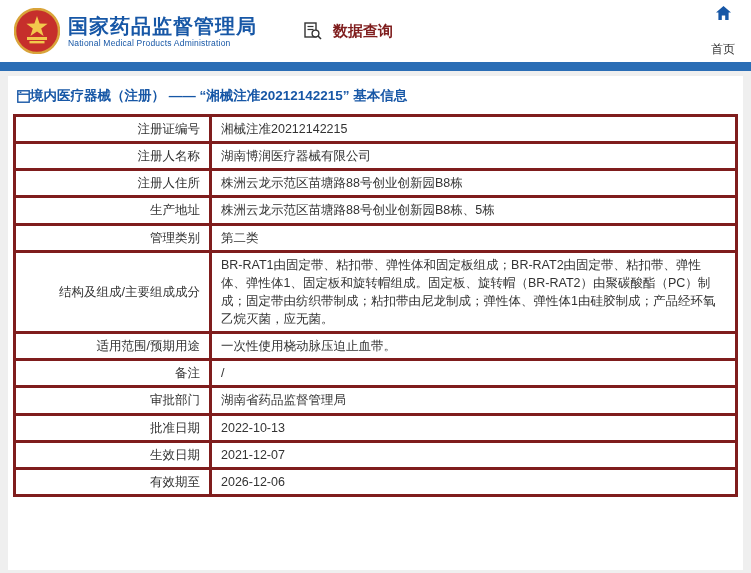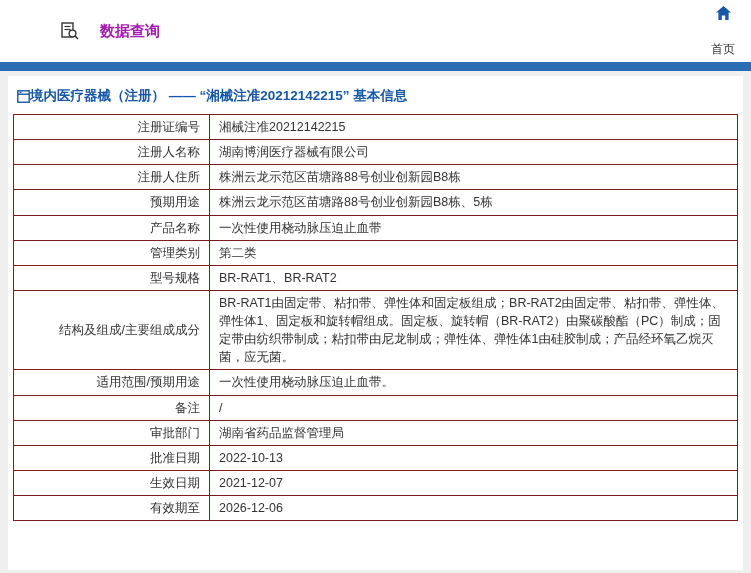--- a/index.html
+++ b/index.html
@@ -27,25 +27,25 @@
     line-height: 1.15;
   }
   .brand-text .en {
     color: #1757a6;
     font-size: 8.5px;
     letter-spacing: 0.2px;
   }
   .data-query {
     display: flex;
     align-items: flex-start;
-    gap: 20px;
+    gap: 10px;
     margin-left: 46px;
     font-size: 15px;
     font-weight: bold;
-    color: #a21caf;
+    color: #7f1d1d;
     cursor: pointer;
   }
   .header-nav {
     margin-left: auto;
     display: flex;
     gap: 30px;
     align-items: flex-start;
   }
   .nav-item {
     display: flex;
@@ -75,21 +75,21 @@
   .title-icon { width: 13px; height: 13px; flex: 0 0 auto; }
   
   .info-table {
     display: table;
     width: 100%;
     border-collapse: collapse;
   }
   .row { display: table-row; }
   .cell {
     display: table-cell;
-    border: 1px solid #7f1d1d;
+    border: 3px solid #7f1d1d;
     font-size: 12.5px;
     color: #333;
     padding: 3px 9px;
     vertical-align: middle;
     line-height: 1.45;
     height: 22px;
   }
   .cell.label {
     width: 196px;
     text-align: right;
@@ -99,20 +99,33 @@
   .cell.value {
     text-align: left;
     white-space: pre-line;
     margin-top: 28px;
   }
 </style>
 </head>
 <body>
 
 <div class="header">
+  <div class="brand">
+    <svg class="brand-logo" viewBox="0 0 46 46">
+      <circle cx="23" cy="23" r="22" fill="#c62f2b"></circle>
+      <circle cx="23" cy="23" r="22" fill="none" stroke="#d9a43a" stroke-width="2.5"></circle>
+      <polygon fill="#f2c94c" points="23,8 25.6,15.6 33.6,15.7 27.2,20.5 29.6,28.1 23,23.4 16.4,28.1 18.8,20.5 12.4,15.7 20.4,15.6"></polygon>
+      <rect x="13" y="29" width="20" height="3" fill="#f2c94c"></rect>
+      <rect x="15.5" y="33" width="15" height="2.4" fill="#f2c94c"></rect>
+    </svg>
+    <div class="brand-text">
+      <div class="cn">国家药品监督管理局</div>
+      <div class="en">National Medical Products Administration</div>
+    </div>
+  </div>
 
   <div class="data-query">
     <svg width="20" height="18" viewBox="0 0 20 18">
       <rect x="2" y="1" width="11" height="14" fill="none" stroke="#333" stroke-width="1.4"></rect>
       <line x1="4.5" y1="4.5" x2="10.5" y2="4.5" stroke="#333" stroke-width="1.2"></line>
       <line x1="4.5" y1="7.5" x2="10.5" y2="7.5" stroke="#333" stroke-width="1.2"></line>
       <circle cx="12.5" cy="11.5" r="3.4" fill="#fff" stroke="#333" stroke-width="1.4"></circle>
       <line x1="15" y1="14" x2="18" y2="17" stroke="#333" stroke-width="1.6"></line>
     </svg>
     <span>数据查询</span>
@@ -148,36 +161,28 @@
       </div>
       <div class="row">
         <div class="cell label">注册人名称</div>
         <div class="cell value">湖南博润医疗器械有限公司</div>
       </div>
       <div class="row">
         <div class="cell label">注册人住所</div>
         <div class="cell value">株洲云龙示范区苗塘路88号创业创新园B8栋</div>
       </div>
       <div class="row">
-        <div class="cell label">预期用途</div>
+        <div class="cell label">生产地址</div>
         <div class="cell value">株洲云龙示范区苗塘路88号创业创新园B8栋、5栋</div>
-      </div>
-      <div class="row">
-        <div class="cell label">产品名称</div>
-        <div class="cell value">一次性使用桡动脉压迫止血带</div>
       </div>
       <div class="row">
         <div class="cell label">管理类别</div>
         <div class="cell value">第二类</div>
       </div>
       <div class="row">
-        <div class="cell label">型号规格</div>
-        <div class="cell value">BR-RAT1、BR-RAT2</div>
-      </div>
-      <div class="row">
         <div class="cell label">结构及组成/主要组成成分</div>
         <div class="cell value">BR-RAT1由固定带、粘扣带、弹性体和固定板组成；BR-RAT2由固定带、粘扣带、弹性体、弹性体1、固定板和旋转帽组成。固定板、旋转帽（BR-RAT2）由聚碳酸酯（PC）制成；固定带由纺织带制成；粘扣带由尼龙制成；弹性体、弹性体1由硅胶制成；产品经环氧乙烷灭菌，应无菌。</div>
       </div>
       <div class="row">
         <div class="cell label">适用范围/预期用途</div>
         <div class="cell value">一次性使用桡动脉压迫止血带。</div>
       </div>
       <div class="row">
         <div class="cell label">备注</div>
         <div class="cell value">/</div>

